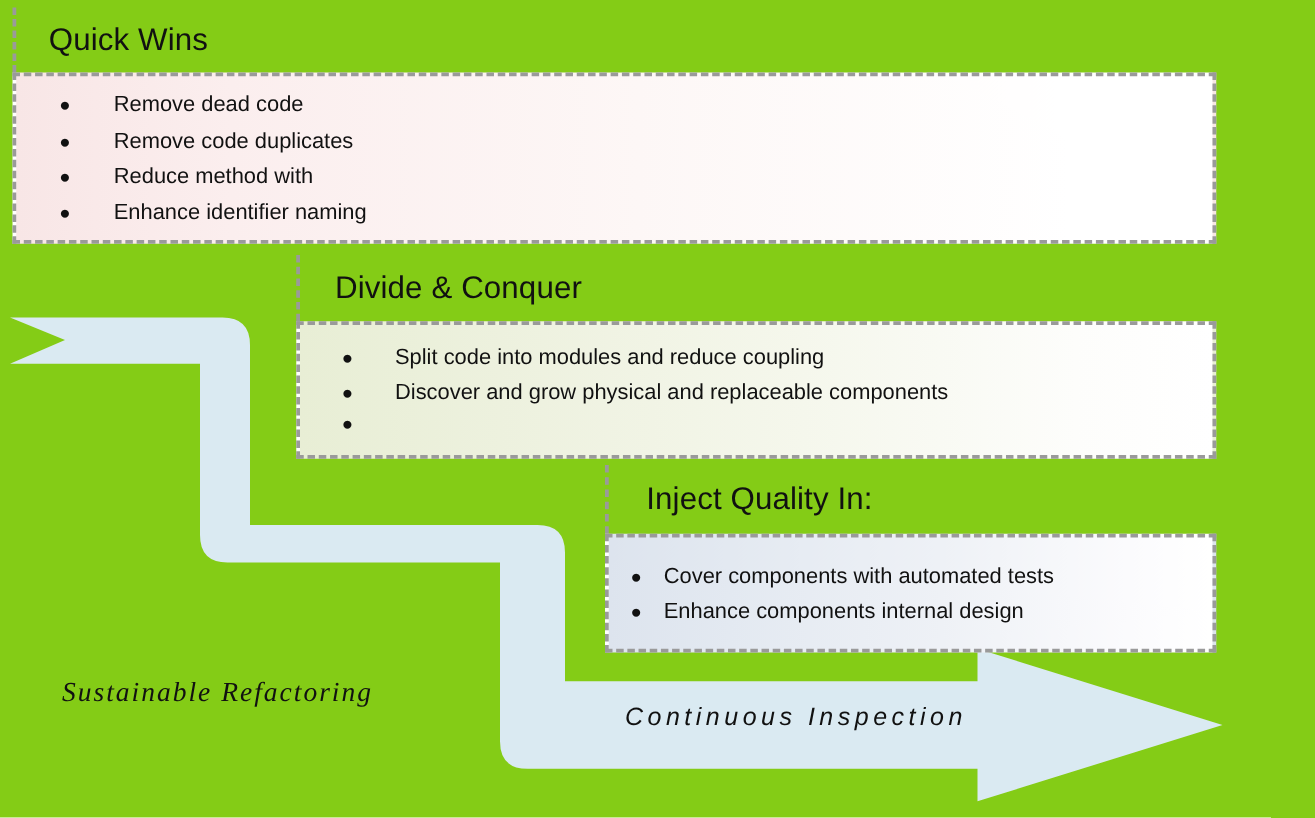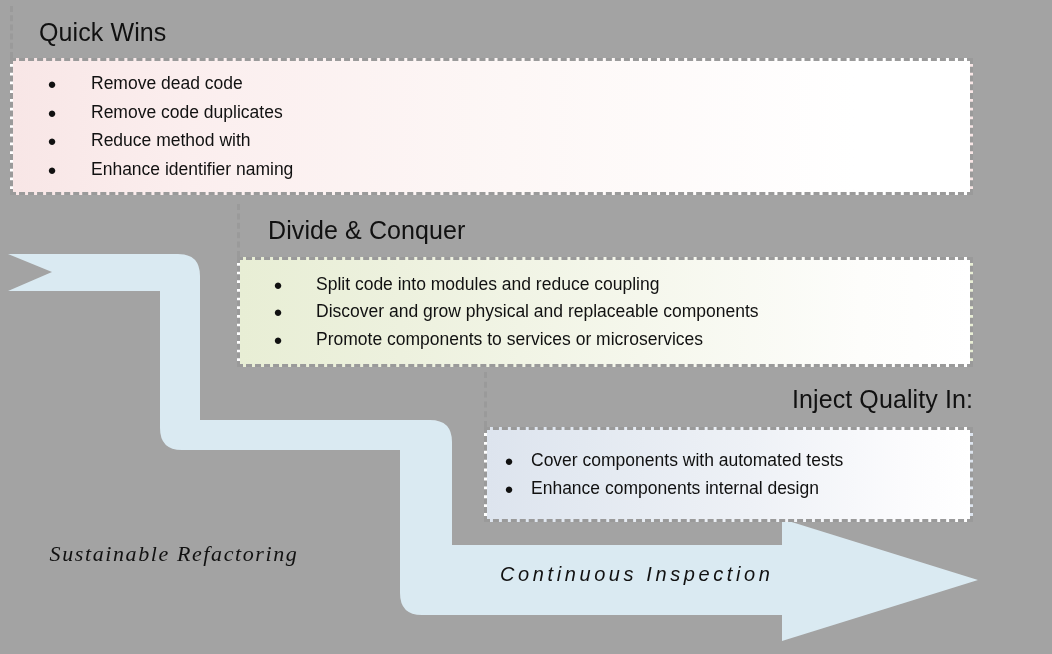--- a/index.html
+++ b/index.html
@@ -5,21 +5,21 @@
 <style>
   html, body {
     margin: 0;
     padding: 0;
     background: #ffffff;
   }
   #canvas {
     position: relative;
     width: 1052px;
     height: 654px;
-    background: #a3a3a3;
+    background: #84cc16;
     overflow: hidden;
     font-family: "Liberation Sans", sans-serif;
   }
 
   
   #ribbon-layer {
     position: absolute;
     left: 0; top: 0;
     width: 1052px;
     height: 654px;
@@ -91,21 +91,21 @@
   #stage-divide-conquer .stage-body {
     height: 110px;
     padding: 8px 0;
     background: linear-gradient(to right, #e8eed5 0%, #edf1de 22%, #f5f7ec 55%, #fdfdfb 85%, #ffffff 100%);
   }
   #stage-divide-conquer .bullet-row { margin: 5px 0; }
   #stage-divide-conquer .bullet-dot { width: 76px; flex: 0 0 76px; }
 
   
   #stage-inject-quality { left: 484px; top: 372px; width: 489px; }
-  #stage-inject-quality .stage-title-wrap { height: 55px; padding-left: 30px; justify-content: flex-end; }
+  #stage-inject-quality .stage-title-wrap { height: 55px; padding-left: 30px; }
   #stage-inject-quality .stage-body {
     height: 95px;
     padding: 8px 0;
     background: linear-gradient(to right, #dde4ee 0%, #e3e9f1 20%, #eef1f6 55%, #fbfbfd 86%, #ffffff 100%);
   }
   #stage-inject-quality .bullet-row { margin: 5.5px 0; }
   #stage-inject-quality .bullet-dot { width: 44px; flex: 0 0 44px; }
 
   
   #roadmap-caption {
@@ -200,21 +200,20 @@
       <div class="bullet-row">
         <span class="bullet-dot">●</span>
         <span class="bullet-text">Split code into modules and reduce coupling</span>
       </div>
       <div class="bullet-row">
         <span class="bullet-dot">●</span>
         <span class="bullet-text">Discover and grow physical and replaceable components</span>
       </div>
       <div class="bullet-row">
         <span class="bullet-dot">●</span>
-        <span class="bullet-text">Promote components to services or microservices</span>
       </div>
     </div>
   </div>
 
   <div class="stage" id="stage-inject-quality">
     <div class="stage-title-wrap">
       <span class="stage-title">Inject Quality In:</span>
     </div>
     <div class="stage-body">
       <div class="bullet-row">

